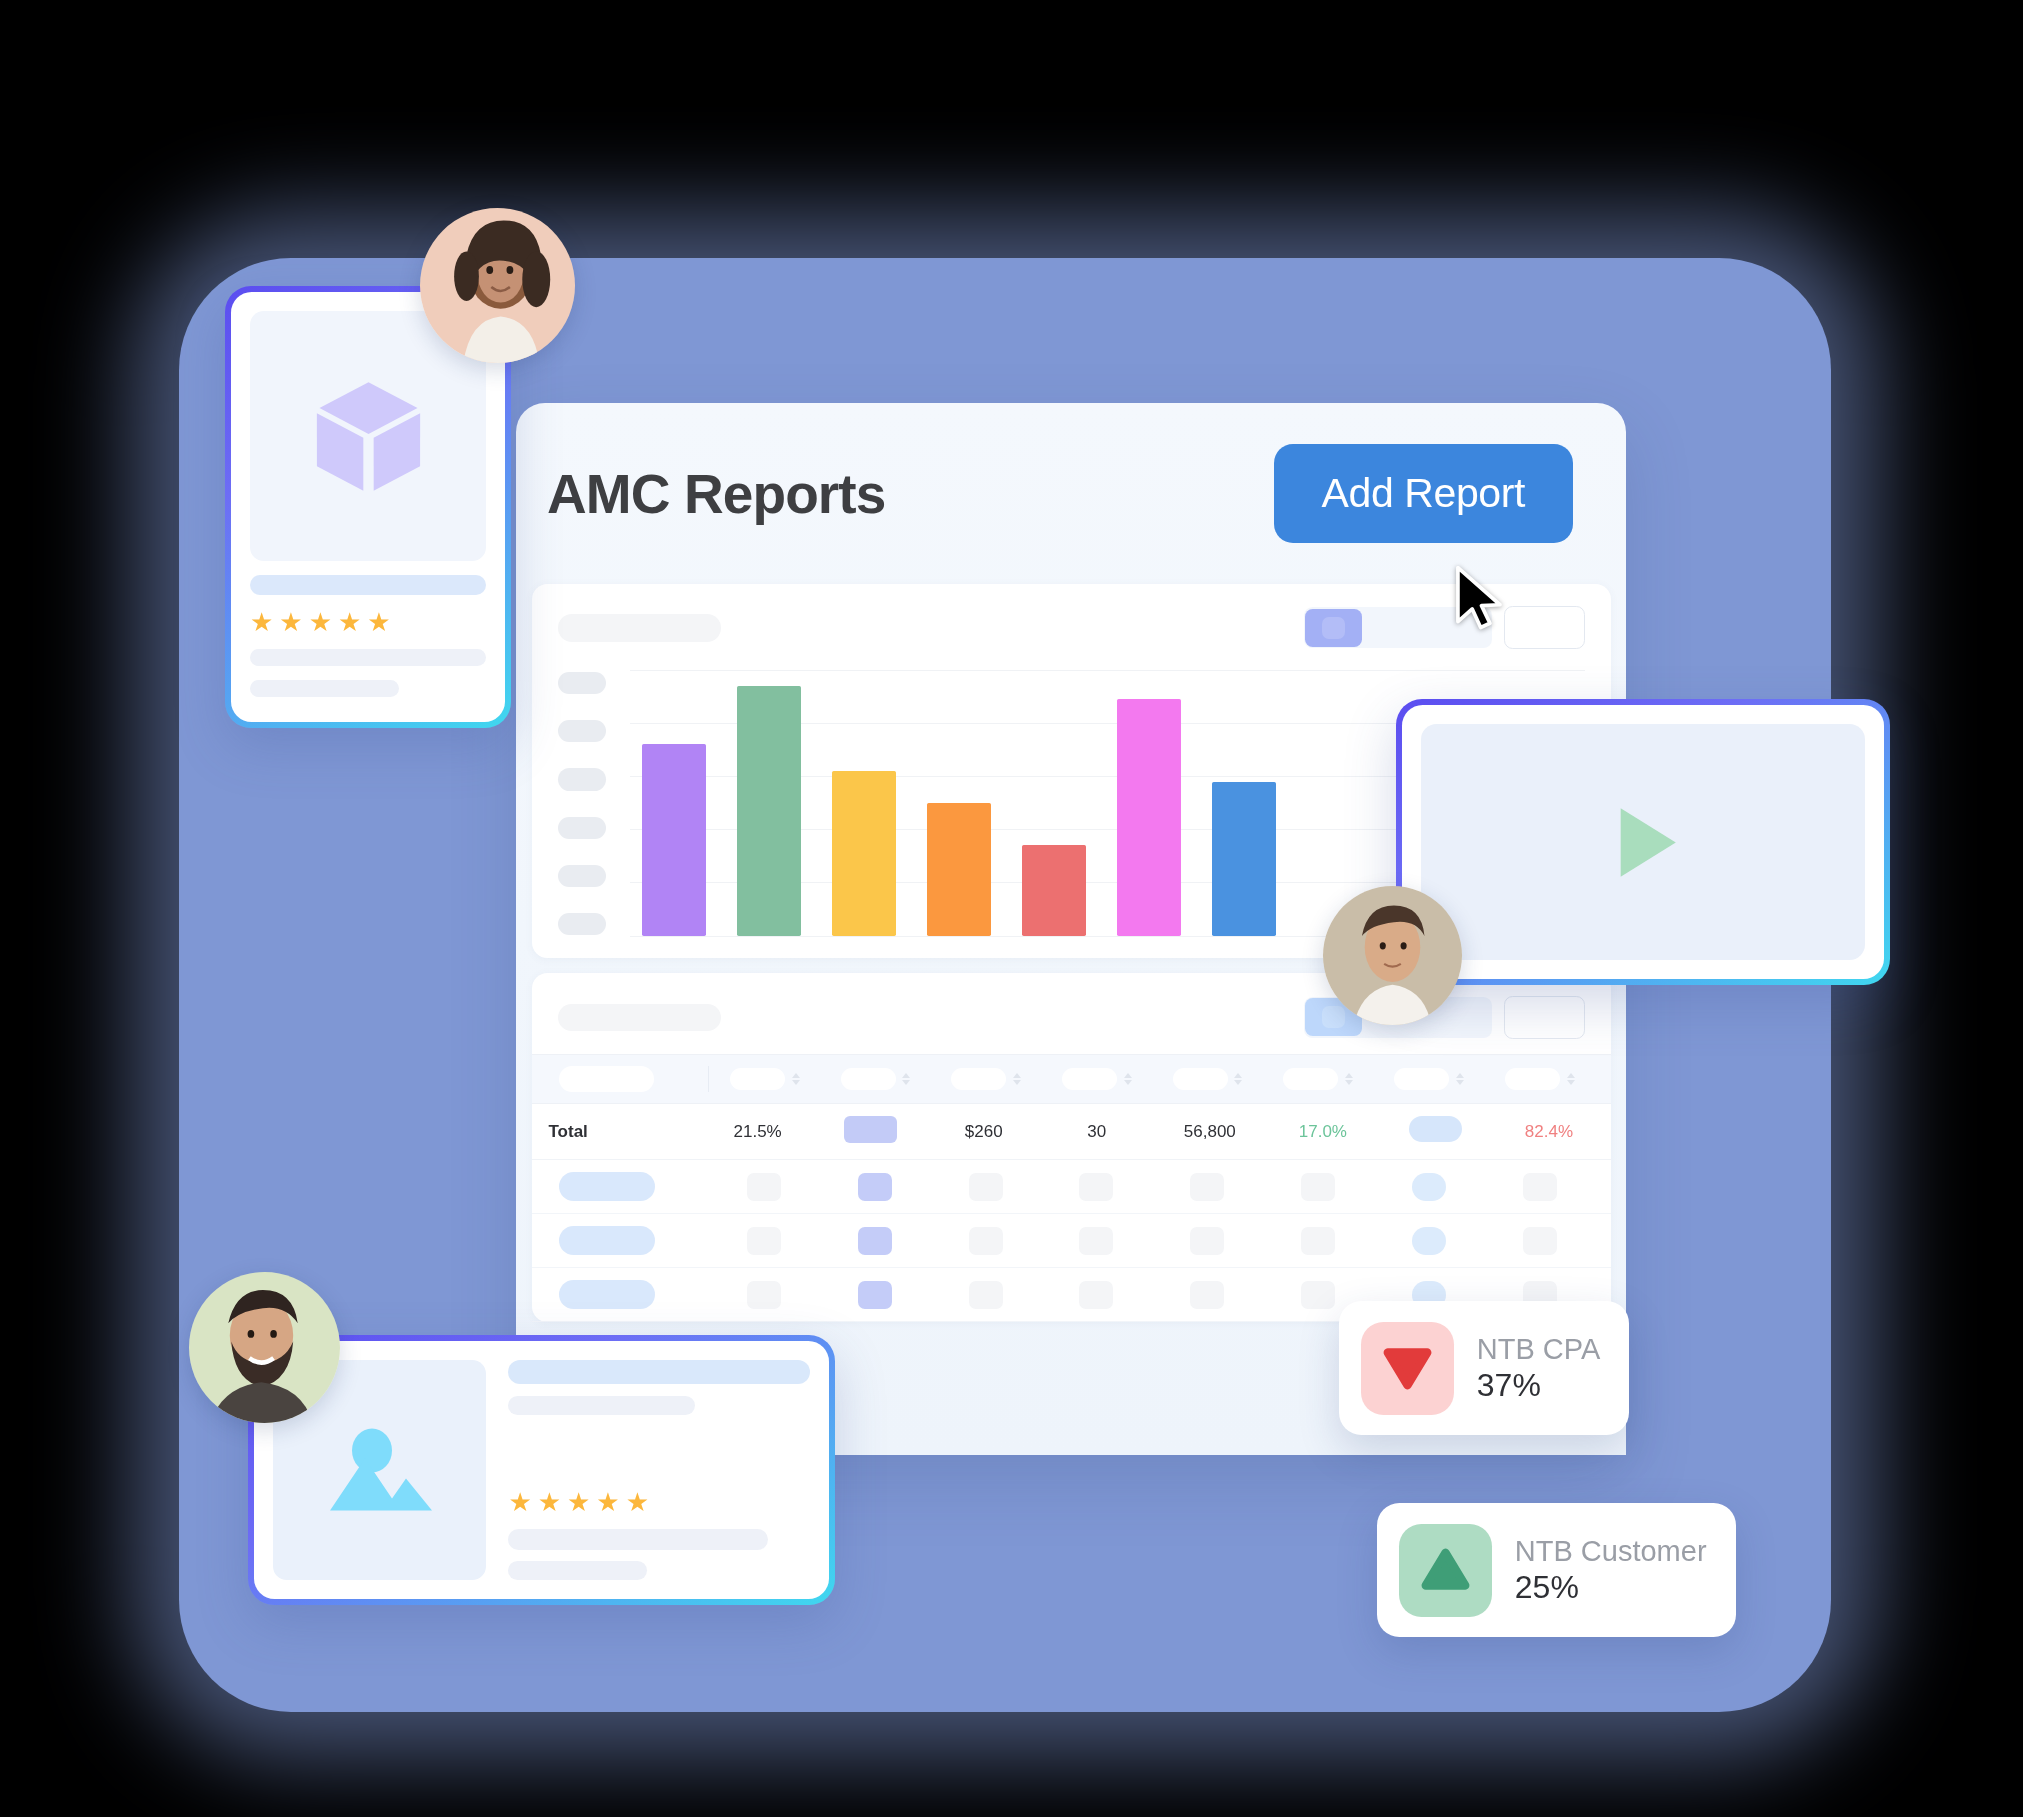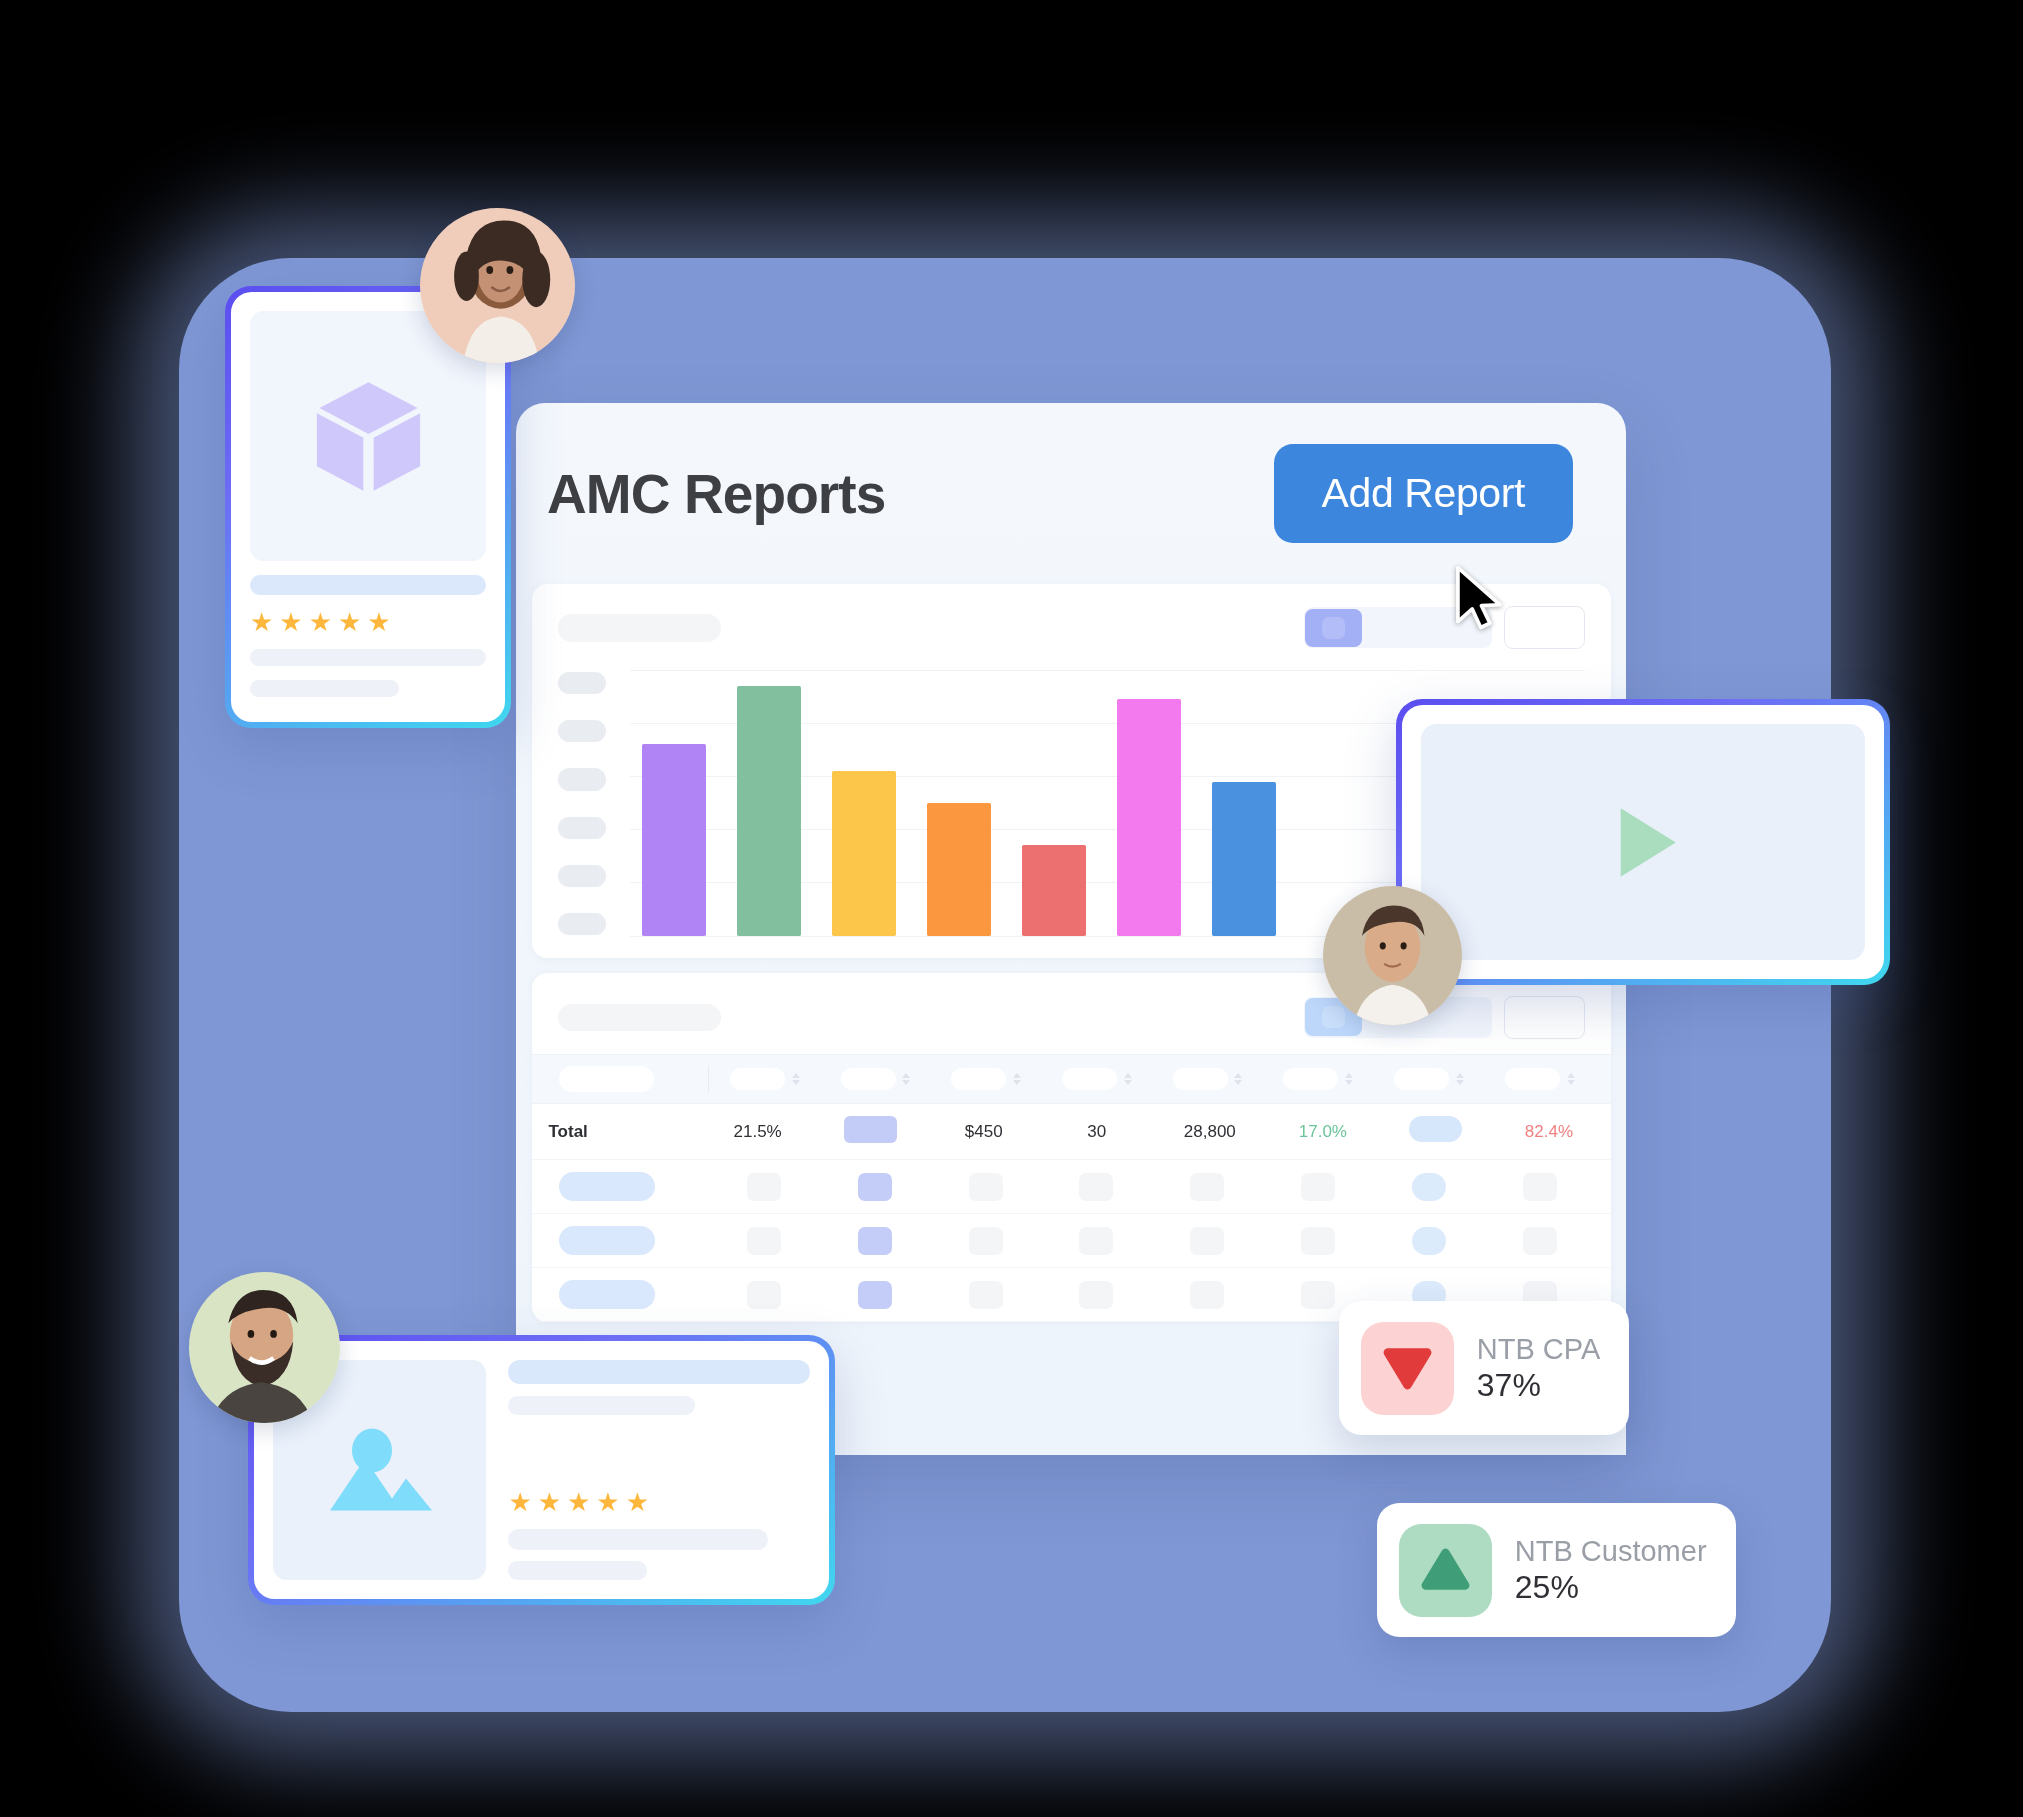--- a/index.html
+++ b/index.html
@@ -462,23 +462,23 @@
               <i class="up"></i>
               <i class="dn"></i>
             </div>
           </div>
         </div>
 
       <div class="total-row">
         <div class="td first">Total</div>
         <div class="td">21.5%</div>
         <div class="td"><span class="chip"></span></div>
-        <div class="td">$450</div>
+        <div class="td">$260</div>
         <div class="td">30</div>
-        <div class="td">28,800</div>
+        <div class="td">56,800</div>
         <div class="td green">17.0%</div>
         <div class="td"><span class="chip lb"></span></div>
         <div class="td red">82.4%</div>
       </div>
 
       <div id="sk-rows">
           <div class="sk-row">
             <div class="sk-cell first">
               <div class="sk-box blue"></div>
             </div>

